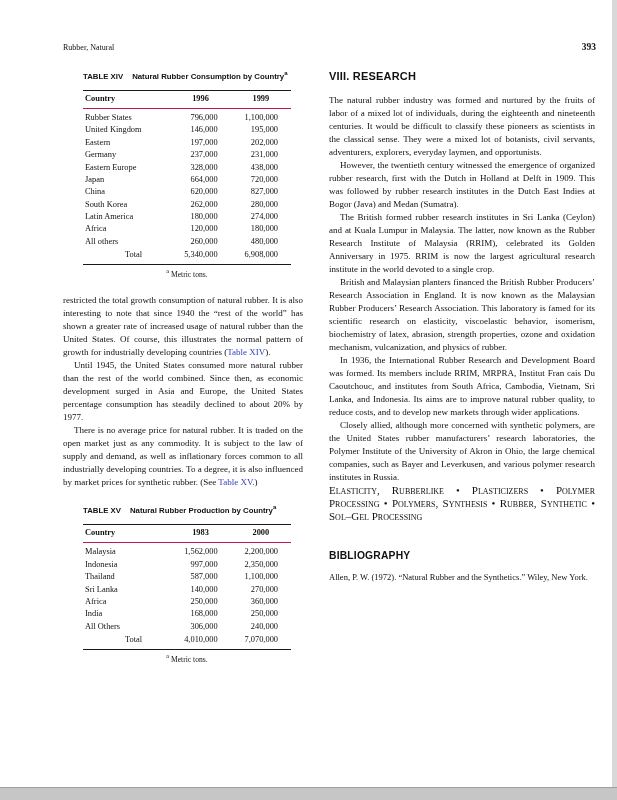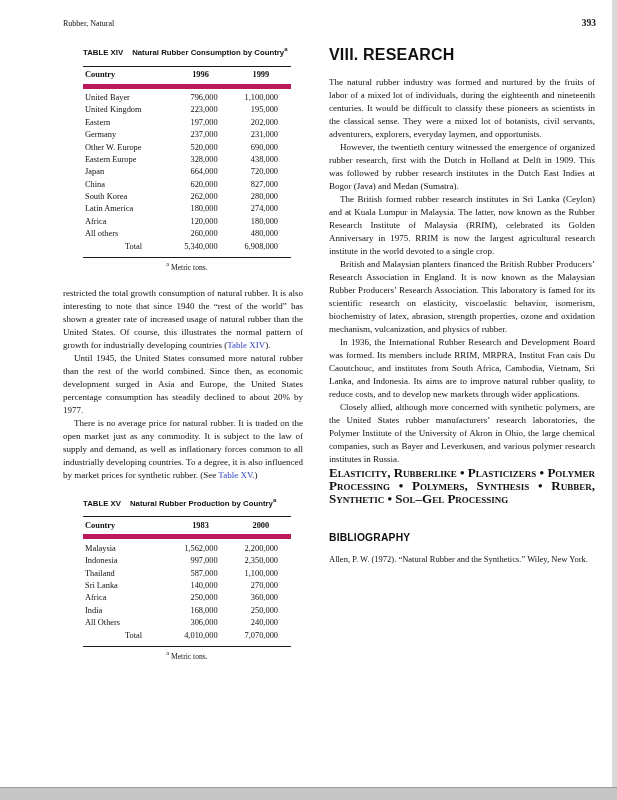--- a/index.html
+++ b/index.html
@@ -13,39 +13,39 @@
     overflow: hidden;
   }
   .edge-bottom {
     position: absolute; left: 0; bottom: 0; width: 617px; height: 13px;
     background: #c6c6c6; border-top: 1px solid #9f9f9f;
   }
   .edge-right {
     position: absolute; right: 0; top: 0; width: 5px; height: 800px;
     background: #d9d9d9;
   }
-  .page { padding: 18px 21px 0 63px; position: relative; }
+  .page { padding: 42px 21px 0 63px; position: relative; }
   .running-head {
     display: flex; justify-content: space-between; align-items: baseline;
     font-size: 8px; margin-bottom: 18px;
   }
   .running-head .pnum { font-weight: bold; font-size: 9.5px; }
   .columns { display: flex; gap: 26px; }
   .col-left  { width: 240px; }
   .col-right { width: 266px; }
 
   p.body {
     font-size: 9px; line-height: 13px; margin: 0;
     text-align: justify;
   }
   p.body.ind { text-indent: 11px; }
 
   h2.section {
     font-family: "Liberation Sans", "DejaVu Sans", sans-serif;
-    font-weight: bold; font-size: 16px; letter-spacing: 0.2px;
+    font-weight: bold; font-size: 11px; letter-spacing: 0.2px;
     margin: 0 0 12px 0;
   }
   h2.minor {
     font-family: "Liberation Sans", "DejaVu Sans", sans-serif;
     font-weight: bold; font-size: 10.3px; letter-spacing: 0.2px;
     margin: 27px 0 11px 0;
   }
 
   .table-block { margin-bottom: 15px; }
   .table-block.mt { margin-top: 17px; }
@@ -58,41 +58,41 @@
   sup.note { font-size: 6px; vertical-align: super; line-height: 0; }
 
   table.dtable {
     border-collapse: collapse; table-layout: fixed;
     width: 208px; margin-left: 20px;
     font-size: 8.4px; line-height: 10px;
     border-bottom: 1px solid #1a1a1a;
   }
   .dtable thead th {
     font-weight: bold; padding: 3.5px 0;
-    border-top: 1px solid #1a1a1a; border-bottom: 5px solid #be185d;
+    border-top: 1px solid #1a1a1a; border-bottom: 1px solid #be185d;
   }
   .dtable thead th.c-col { text-align: left; padding-left: 2px; width: 42%; }
   .dtable thead th.y-col { text-align: center; width: 29%; }
   .dtable tbody td { padding: 1.2px 0; }
   .dtable tbody tr:first-child td { padding-top: 4.5px; }
   .dtable td.c-cell { text-align: left; padding-left: 2px; }
   .dtable td.n-cell { text-align: right; padding-right: 13px; }
   .dtable td.total-label { padding-left: 42px; }
   .dtable tr.total-row td { padding-top: 2px; padding-bottom: 4.5px; }
 
   .tfoot {
     font-size: 7.6px; margin: 5px 0 0 20px; width: 208px; text-align: center;
   }
   .tfoot span { margin-left: 2px; }
 
   .xref { color: var(--link-color, #2e3ebc); }
 
   p.see-also-list {
-    font-size: 13px; line-height: 13px; margin: 0;
-    font-variant: small-caps; text-align: justify; font-weight: bold;
+    font-size: 11px; line-height: 13px; margin: 0;
+    font-variant: small-caps; text-align: justify;
   }
   p.bib-entry {
     font-size: 8.5px; line-height: 11.5px; margin: 0;
     padding-left: 10px; text-indent: -10px; text-align: justify;
   }
 </style>
 </head>
 <body>
 
 <div class="page">
@@ -113,43 +113,38 @@
         <table class="dtable">
             <thead>
               <tr>
                 <th class="c-col">Country</th>
                 <th class="y-col">1996</th>
                 <th class="y-col">1999</th>
               </tr>
             </thead>
             <tbody>
               <tr>
-                <td class="c-cell">United Bayer</td>
+                <td class="c-cell">Rubber States</td>
                 <td class="n-cell">796,000</td>
                 <td class="n-cell">1,100,000</td>
               </tr>
               <tr>
                 <td class="c-cell">United Kingdom</td>
-                <td class="n-cell">223,000</td>
+                <td class="n-cell">146,000</td>
                 <td class="n-cell">195,000</td>
               </tr>
               <tr>
                 <td class="c-cell">Eastern</td>
                 <td class="n-cell">197,000</td>
                 <td class="n-cell">202,000</td>
               </tr>
               <tr>
                 <td class="c-cell">Germany</td>
                 <td class="n-cell">237,000</td>
                 <td class="n-cell">231,000</td>
-              </tr>
-              <tr>
-                <td class="c-cell">Other W. Europe</td>
-                <td class="n-cell">520,000</td>
-                <td class="n-cell">690,000</td>
               </tr>
               <tr>
                 <td class="c-cell">Eastern Europe</td>
                 <td class="n-cell">328,000</td>
                 <td class="n-cell">438,000</td>
               </tr>
               <tr>
                 <td class="c-cell">Japan</td>
                 <td class="n-cell">664,000</td>
                 <td class="n-cell">720,000</td>

